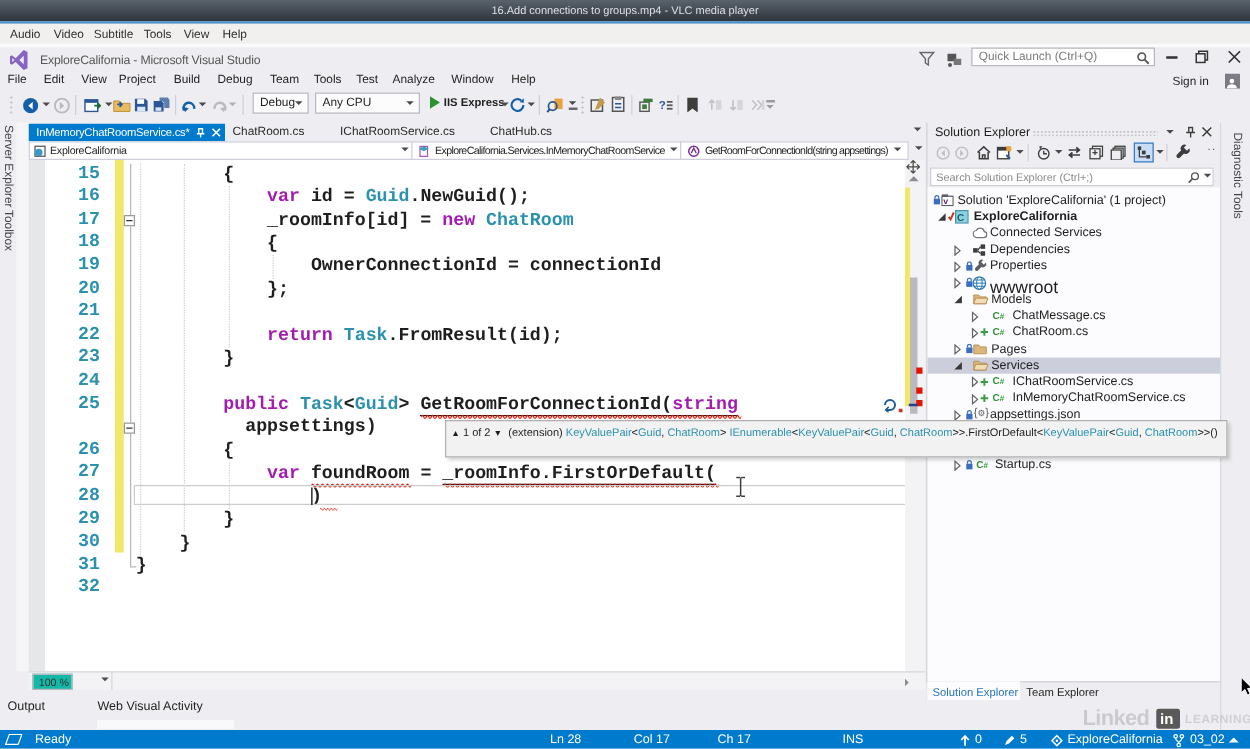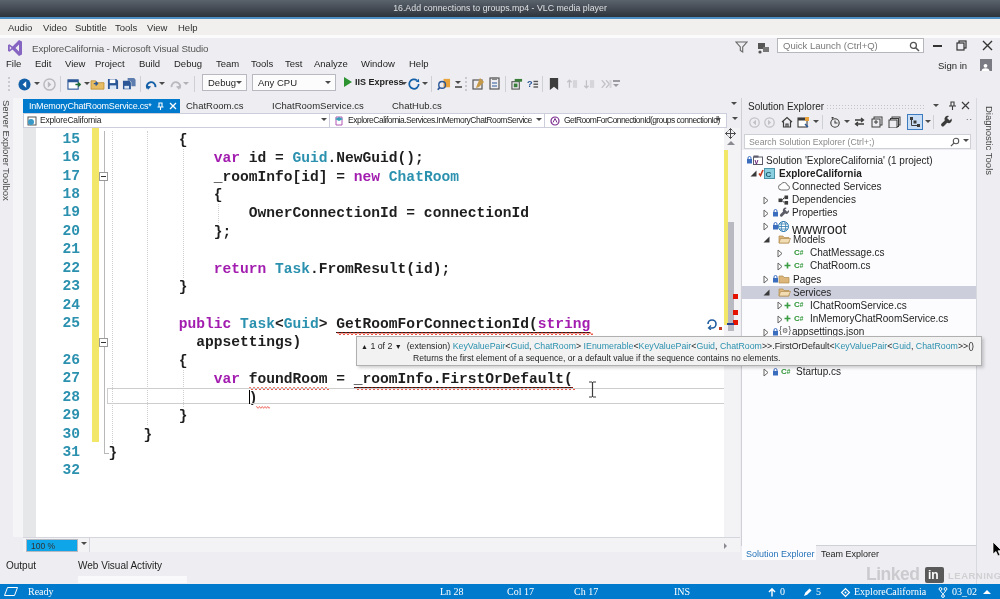--- a/index.html
+++ b/index.html
@@ -35,21 +35,21 @@
 
 #editor { left:23px; top:128px; width:717px; height:409px; background:#fff; }
 #indMargin { left:23px; top:128px; width:13px; height:409px; background:#e6e7e8; }
 #yellowBar { left:92px; top:128px; width:6.5px; height:314px; background:#f2e768; }
 .lnum { position:absolute; left:36px; width:44px; text-align:right; color:#2b91af; font-size:14.6px; font-family:"Liberation Mono",monospace; font-weight:bold; }
 .cl { position:absolute; left:108.6px; font-size:14.6px; line-height:18.43px; color:#1e1e1e; font-weight:bold; }
 .kw { color:#a21caf; }
 .ty { color:#2b91af; }
 
 #statusBar { left:0; top:584px; width:1000px; height:15px; background:#007acc; color:#fff; font-size:10px; }
-#statusBar span { position:absolute; top:2px;font-family:Liberation Serif, serif; }
+#statusBar span { position:absolute; top:2px; }
 </style>
 </head>
 <body>
 <div class="abs" id="vlcTitle">16.Add connections to groups.mp4 - VLC media player</div>
 <div class="abs" id="blueline"></div>
 <div class="abs" id="vlcMenu">
   <span style="left:8px">Audio</span>
     <span style="left:43px">Video</span>
     <span style="left:75px">Subtitle</span>
     <span style="left:115px">Tools</span>
@@ -244,21 +244,21 @@
       <path d="M2 1 h6 v8 h-6 Z" fill="none" stroke="#af57b5" stroke-width="1"></path>
       <path d="M1 3 l4 -2 4 2 -4 2 Z" fill="#3aa0b8"></path>
     </svg>
   <span class="abs" style="left:325px;top:2px;letter-spacing:-0.5px">ExploreCalifornia.Services.InMemoryChatRoomService</span>
   <div class="cArr" style="left:513px;top:7px;right:auto;border-width:3px"></div>
   <div class="abs" style="left:521px;top:0;width:1px;height:15px;background:#cccedb"></div>
   <svg class="abs" style="left:527px;top:2.5px" width="10" height="10" viewBox="0 0 10 10">
       <circle cx="5" cy="5" r="4" fill="none" stroke="#7a2e8f" stroke-width="1.2"></circle>
       <path d="M3 6.5 L5 2.5 L7 6.5" stroke="#7a2e8f" stroke-width="1" fill="none"></path>
     </svg>
-  <span class="abs" style="left:541px;top:2px;letter-spacing:-0.6px">GetRoomForConnectionId(groups connectionId)</span>
+  <span class="abs" style="left:541px;top:2px;letter-spacing:-0.6px">GetRoomForConnectionId(string appsettings)</span>
   <div class="cArr" style="left:692px;top:7px;right:auto;border-width:3px"></div>
 </div>
 
 <div class="abs" id="editor"></div>
 <div class="abs" id="indMargin"></div>
 <div class="abs" id="yellowBar"></div>
 <div class="abs" id="codeArea" style="transform:translateY(2px)">
 <div class="lnum" style="top:128.6px">15</div>
 <pre class="cl" style="top:128.6px">        {</pre>
 <div class="lnum" style="top:147.0px">16</div>
@@ -337,21 +337,21 @@
   <div class="abs" style="left:727.5px;top:222px;width:6px;height:109px;background:#b9bac1"></div>
   <div class="abs" style="left:724px;top:150px;width:3.5px;height:175px;background:#f2e768"></div>
   <div class="abs" style="left:733px;top:294px;width:4.5px;height:5px;background:#e51400"></div>
   <div class="abs" style="left:733px;top:309.5px;width:4.5px;height:5px;background:#e51400"></div>
   <div class="abs" style="left:733px;top:320px;width:4.5px;height:5px;background:#e51400"></div>
   <div class="abs" style="left:727px;top:322.5px;width:7px;height:2.5px;background:#26418f"></div>
   <div class="abs" style="left:727px;top:543px;width:0;height:0;border:4px solid transparent;border-top-color:#8a8a91;border-bottom:none"></div>
 </div>
 
 <div class="abs" style="left:23px;top:537px;width:717px;height:15px;background:#f3f3f5;border-top:1px solid #d5d5dd">
-  <div class="abs" style="left:3px;top:1px;width:52px;height:13px;background:#0ea5e9;border:1px solid #b8b8c0">
+  <div class="abs" style="left:3px;top:1px;width:32px;height:13px;background:#14b8a6;border:1px solid #b8b8c0">
     <span class="abs" style="left:4px;top:1px;font-size:8.5px;color:#333">100 %</span>
   </div>
   <div class="cArr" style="left:58px;top:6px;right:auto;border-width:3px"></div>
   <div class="abs" style="left:66px;top:0px;width:1px;height:15px;background:#d5d5dd"></div>
   <div class="abs" style="left:701px;top:4.5px;width:0;height:0;border:3.5px solid transparent;border-left-color:#8a8a91;border-right:none"></div>
 </div>
 
 <div class="abs" style="left:0px;top:552px;width:740px;height:32px;background:#eeeef2">
   <span class="abs" style="left:6px;top:8px;font-size:10px;color:#1e1e1e">Output</span>
   <span class="abs" style="left:78px;top:8px;font-size:10px;color:#1e1e1e">Web Visual Activity</span>
@@ -609,18 +609,17 @@
       <path d="M2.5 3.5 C2.5 6 5 5.5 5 7.5 M7.5 3.5 C7.5 6 5 5.5 5 7.5" stroke="#fff" stroke-width="1" fill="none"></path>
     </svg>
   <span style="left:952px">03_02</span>
   <div class="abs" style="left:983px;top:6px;width:0;height:0;border:4px solid transparent;border-bottom-color:#fff;border-top:none"></div>
 </div>
 
 <div class="abs" style="left:356px;top:336px;width:626px;height:30px;background:#f2f2f2;border:1px solid #b0b0b0;box-shadow:2px 2px 3px rgba(0,0,0,.18)">
   <div class="abs" style="left:4px;top:3.5px;font-size:8.8px;color:#1e1e1e">
     <span style="font-size:7px">▲</span> 1 of 2 <span style="font-size:7px">▼</span>&nbsp; (extension) <span class="ty">KeyValuePair</span>&lt;<span class="ty">Guid</span>, <span class="ty">ChatRoom</span>&gt; <span class="ty">IEnumerable</span>&lt;<span class="ty">KeyValuePair</span>&lt;<span class="ty">Guid</span>, <span class="ty">ChatRoom</span>&gt;&gt;.FirstOrDefault&lt;<span class="ty">KeyValuePair</span>&lt;<span class="ty">Guid</span>, <span class="ty">ChatRoom</span>&gt;&gt;()
   </div>
-  <div class="abs" style="left:56px;top:16px;font-size:8.6px;color:#1e1e1e">Returns the first element of a sequence, or a default value if the sequence contains no elements.</div>
 </div>
 
 <svg class="abs" style="left:992px;top:542px" width="10" height="15" viewBox="0 0 10 15">
     <path d="M1 0 L1 12 L4 9.5 L6 14 L8 13 L6 8.8 L9.5 8.5 Z" fill="#000" stroke="#fff" stroke-width="0.7"></path>
   </svg>
 
 </body></html>

